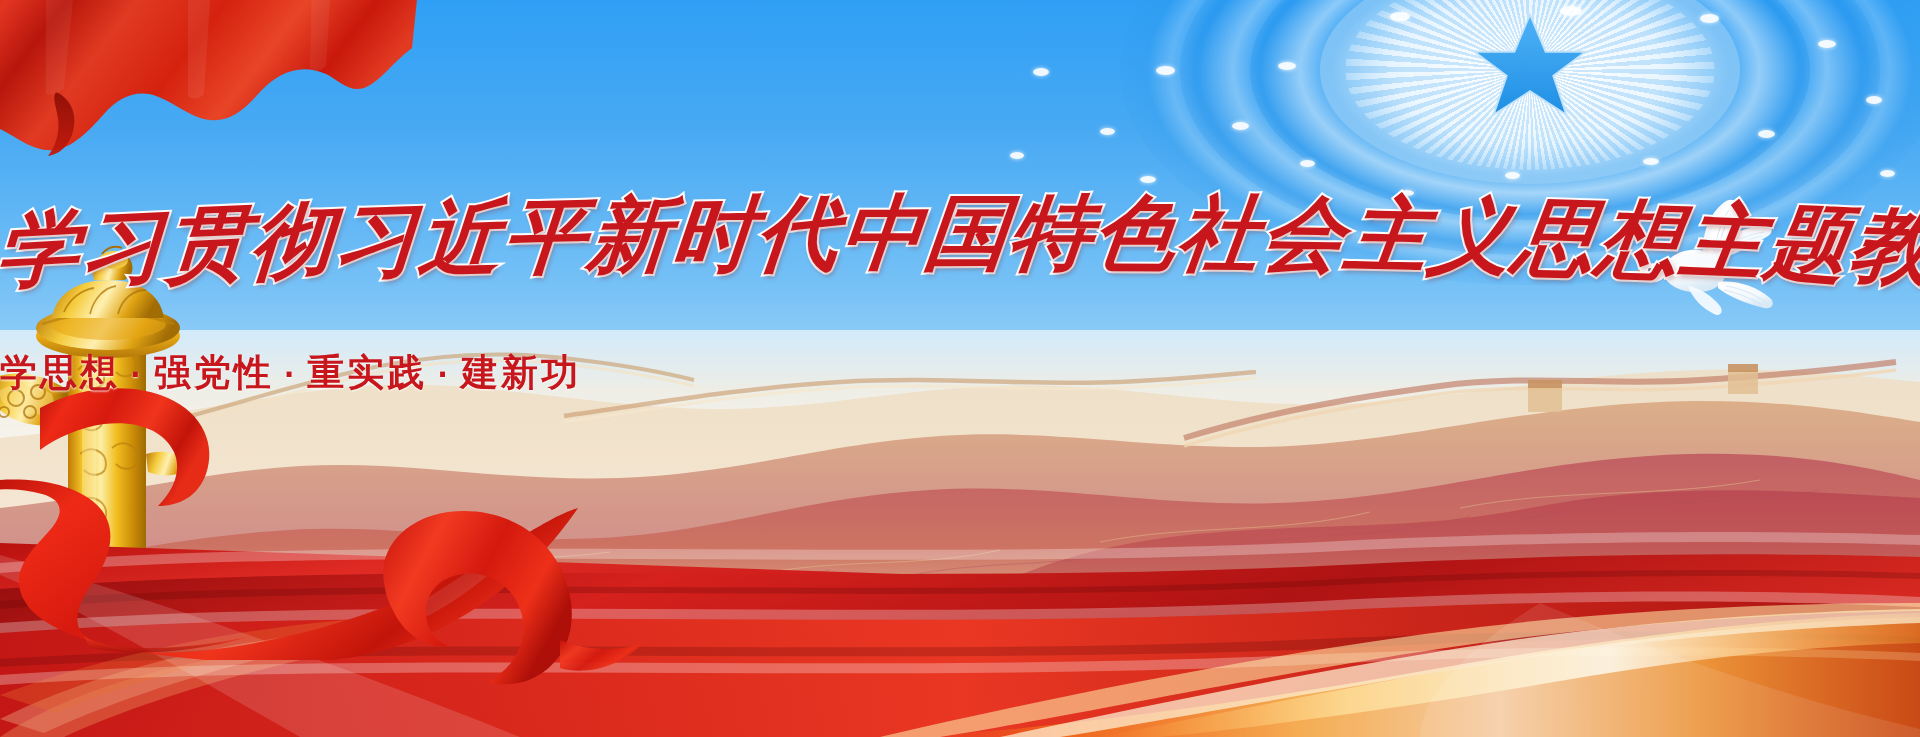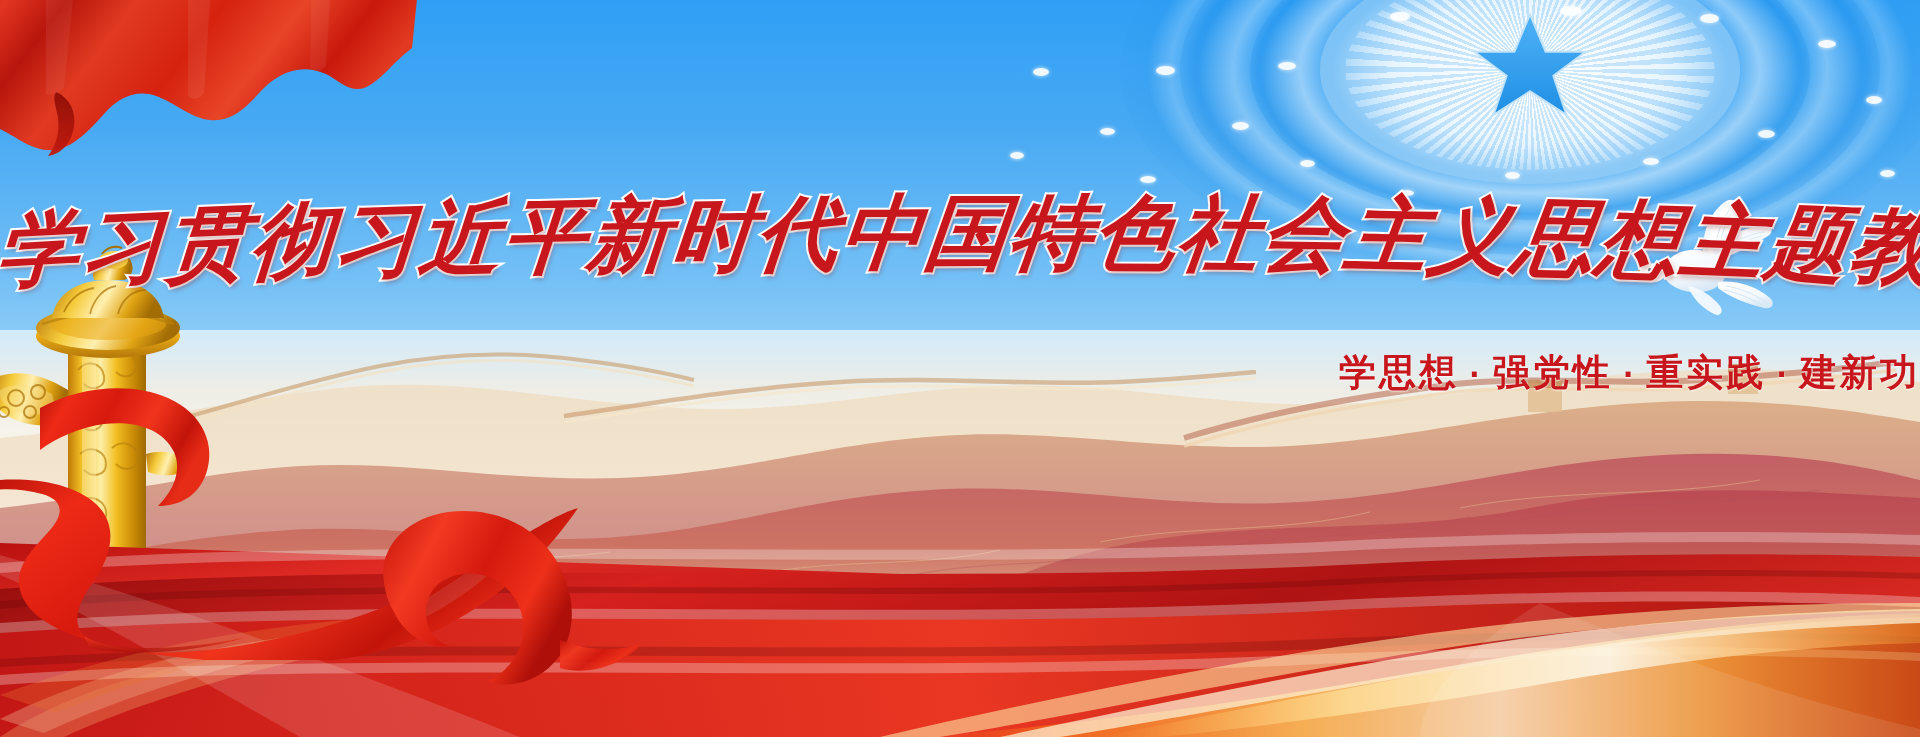--- a/index.html
+++ b/index.html
@@ -116,21 +116,21 @@
       2px 3px 5px rgba(120,20,20,.35);
     transform:skewX(-6deg);
   }
   .title .ch{
     display:inline-block;
     transform-origin:50% 100%;
   }
 
   .subtitle-wrap{
     position:absolute;left:0;right:0;top:348px;
-    text-align:right;z-index:40;pointer-events:none;
+    text-align:left;z-index:40;pointer-events:none;
   }
   .subtitle{
     display:inline-block;
     font-family:"DejaVu Sans","Liberation Sans",sans-serif;
     font-weight:700;
     font-size:37px;
     letter-spacing:3px;
     color:#C8161D;
     text-shadow:0 1px 2px rgba(255,255,255,.85);
   }

